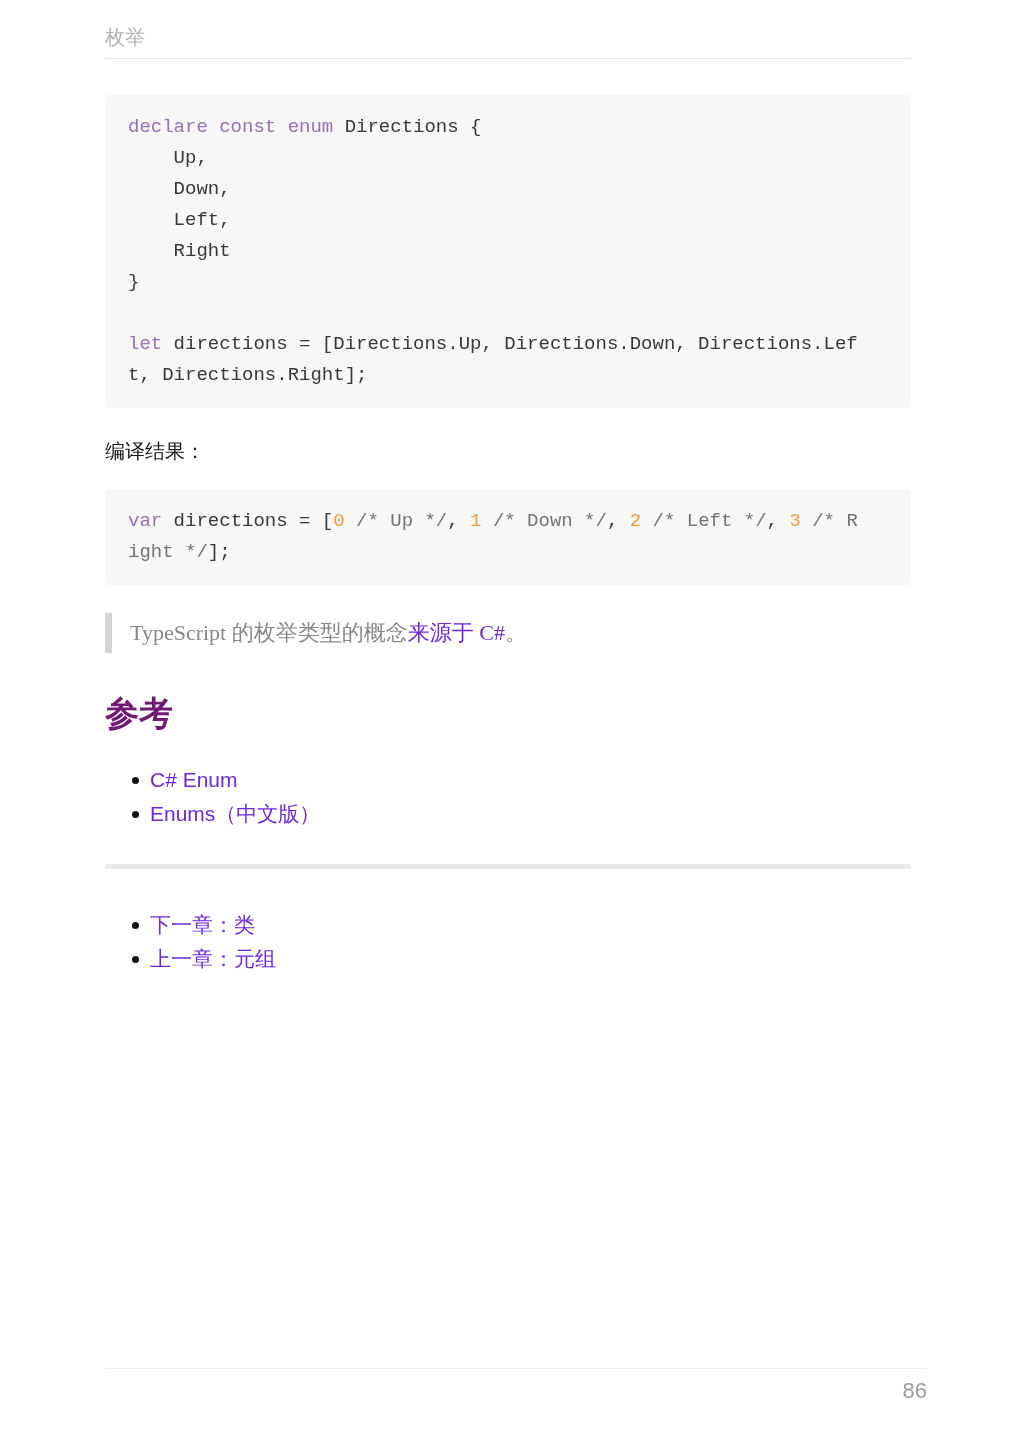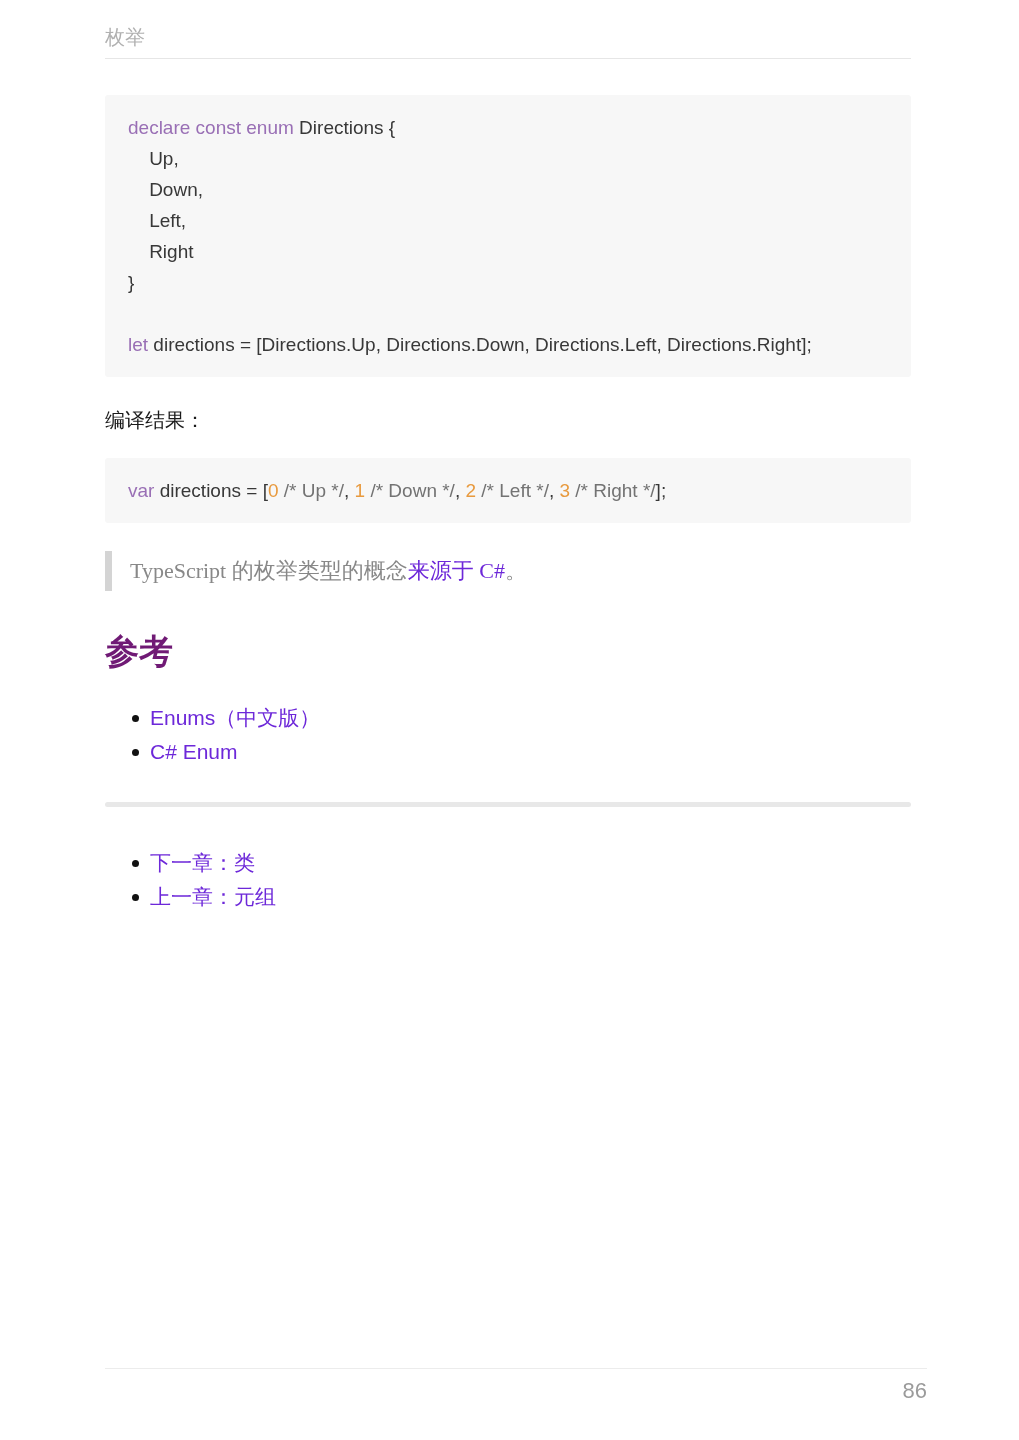--- a/index.html
+++ b/index.html
@@ -29,21 +29,21 @@
     color: #b0b0b0;
     font-family: "Liberation Serif", serif;
   }
 
   
   pre.code-block {
     background: #f7f7f7;
     border-radius: 3px;
     margin-top: 36px;
     padding: 17px 45px 17px 23px;
-    font-family: Liberation Sans, sans-serif;
+    font-family: Liberation Mono, monospace;
     font-size: 19px;
     line-height: 31px;
     color: #383838;
     white-space: pre-wrap;
     word-break: break-all;
   }
   pre.code-block.compiled { margin-top: 24px; }
   .tok-kw   { color: #996fb5; }
   .tok-num  { color: #e89a3e; }
   .tok-com  { color: #737373; }
@@ -153,22 +153,22 @@
 
     <p class="compile-label">编译结果：</p>
 
     <pre class="code-block compiled"><span class="tok-kw">var</span><span class="tok-plain"> directions = [</span><span class="tok-num">0</span><span class="tok-com"> /* Up */</span><span class="tok-plain">, </span><span class="tok-num">1</span><span class="tok-com"> /* Down */</span><span class="tok-plain">, </span><span class="tok-num">2</span><span class="tok-com"> /* Left */</span><span class="tok-plain">, </span><span class="tok-num">3</span><span class="tok-com"> /* Right */</span><span class="tok-plain">];</span></pre>
 
     <blockquote class="note"><span class="cjk">TypeScript 的枚举类型的概念</span><a class="serif-link" href="#">来源于 C#</a><span class="cjk">。</span></blockquote>
 
     <h2 class="references-heading">参考</h2>
 
     <ul class="doc-list">
+      <li><a class="sans-link" href="#">C# Enum</a></li>
       <li><a class="sans-link" href="#">Enums</a><a class="serif-link" href="#">（中文版）</a></li>
-      <li><a class="sans-link" href="#">C# Enum</a></li>
     </ul>
 
     <hr class="section-divider">
 
     <ul class="doc-list chapter-nav">
       <li><a class="serif-link" href="#">下一章：类</a></li>
       <li><a class="serif-link" href="#">上一章：元组</a></li>
     </ul>
 
   </main>

